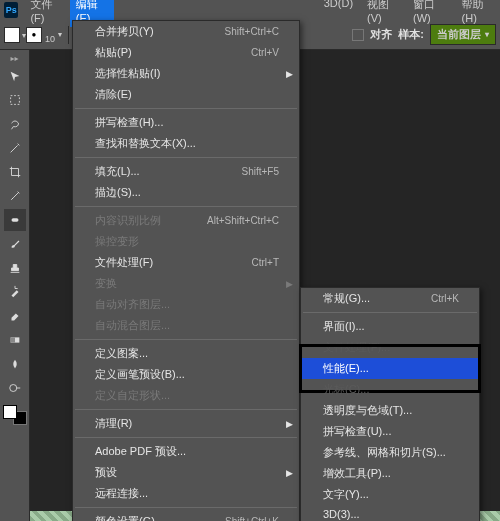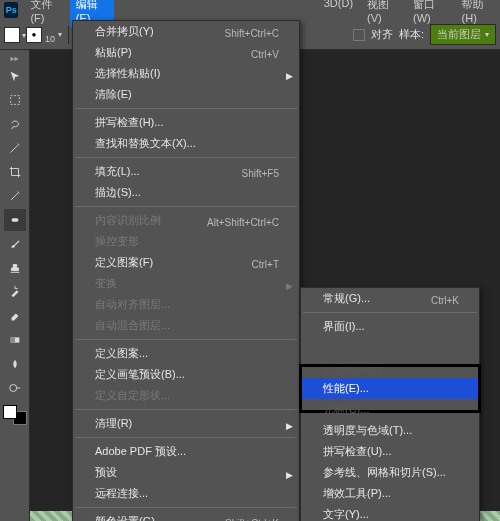--- a/index.html
+++ b/index.html
@@ -14,38 +14,38 @@
     .menu-spacer { width: 228px; }
     
     .options-bar { height: 30px; background: #535353; display: flex; align-items: center; padding: 0 4px; gap: 6px; border-bottom: 1px solid #2a2a2a; }
     .tool-preset { width: 16px; height: 16px; border: 1px solid #2a2a2a; background: #fff; }
     .tool-preset::after { content: "▾"; color: #ccc; font-size: 8px; margin-left: 17px; }
     .brush-preview { display:flex; align-items:center; gap:3px; }
     .brush-circle { width: 16px; height: 16px; border: 1px solid #2a2a2a; background: #fff; border-radius: 0; display:flex; align-items:center; justify-content:center; color:#000; font-size:8px; }
     .brush-num { color:#ccc; font-size:9px;margin-top:8px; }
     .opt-sep { width:1px; height:18px; background:#2a2a2a; }
     .opt-icon { width:16px; height:16px; }
-    .opt-right { margin-left:auto; display:flex; align-items:center; gap:6px; }
+    .opt-right { margin-left:auto; display:flex; align-items:center; gap:6px;font-weight:bold; }
     .opt-check { width:12px; height:12px; border:1px solid #777; }
     .layer-combo { background:#4d7c0f; padding:2px 6px; border:1px solid #2a2a2a; color:#ccc; display:flex; align-items:center; gap:4px; }
     
     .workspace { position: absolute; top: 50px; left: 0; right: 0; bottom: 0; display: flex; }
     .toolbox { width: 30px; background: #535353; border-right: 1px solid #2a2a2a; display: flex; flex-direction: column; align-items: center; padding-top: 4px; gap: 2px; }
     .tool { width: 22px; height: 22px; display: flex; align-items: center; justify-content: center; color: #d0d0d0; cursor: default; }
     .tool.active { background: #3a3a3a; }
     .tool-colors { width: 24px; height: 20px; position: relative; margin-top: 4px; }
     .fg-color { width: 14px; height: 14px; background: #fff; border: 1px solid #000; position: absolute; top: 0; left: 0; z-index: 2; }
     .bg-color { width: 14px; height: 14px; background: #000; border: 1px solid #777; position: absolute; bottom: 0; right: 0; }
     
     .canvas-area { flex: 1; background: #252525; position: relative; }
     .bottom-img { position:absolute; bottom:0; left:0; width:100%; height:10px; background:repeating-linear-gradient(45deg,#8a8,#8a8 4px,#aca 4px,#aca 8px); }
     
     .dropdown { position: absolute; background: #535353; border: 1px solid #2a2a2a; box-shadow: 2px 2px 6px rgba(0,0,0,.5); z-index: 100; }
     .dropdown-edit { top: 20px; left: 72px; width: 228px; }
-    .menu-row { display: flex; align-items: flex-end; justify-content: space-between; padding: 3px 20px 3px 22px; color: #e6e6e6; cursor: default; white-space: nowrap; position: relative; }
+    .menu-row { display: flex; align-items: center; justify-content: space-between; padding: 3px 20px 3px 22px; color: #e6e6e6; cursor: default; white-space: nowrap; position: relative; }
     .menu-row.disabled { color: #7a7a7a; }
     .menu-row.highlight { background: #1d4ed8; color: #fff; }
     .menu-row .arrow { position:absolute; right:6px; font-size:9px; }
     .menu-sep { height: 1px; background: #6a6a6a; margin: 3px 2px; }
     .shortcut { color: #b8b8b8; font-size: 10px; margin-left: 12px; }
     
     .dropdown-sub { top: 287px; left: 300px; width: 180px; }
     
     svg { width: 14px; height: 14px; }
   </style>
@@ -209,21 +209,21 @@
     </div>
     <div class="menu-sep"></div>
     <div class="menu-row disabled">
       <span>内容识别比例</span>
       <span class="shortcut">Alt+Shift+Ctrl+C</span>
     </div>
     <div class="menu-row disabled">
       <span>操控变形</span>
     </div>
     <div class="menu-row">
-      <span>定义图案(F)</span>
+      <span>文件处理(F)</span>
       <span class="shortcut">Ctrl+T</span>
     </div>
     <div class="menu-row disabled">
       <span>变换</span>
       <span class="arrow">▶</span>
     </div>
     <div class="menu-row disabled">
       <span>自动对齐图层...</span>
     </div>
     <div class="menu-row disabled">
@@ -263,21 +263,21 @@
   </div>
 <div class="dropdown dropdown-sub" id="sub-menu">
     <div class="menu-row">
       <span>常规(G)...</span>
       <span class="shortcut">Ctrl+K</span>
     </div>
     <div class="menu-sep"></div>
     <div class="menu-row">
       <span>界面(I)...</span>
     </div>
-    <div class="menu-row" style="color: rgb(90, 90, 90); margin-top: 20px;">
+    <div class="menu-row" style="color: rgb(90, 90, 90);">
       <span>文件处理(F)...</span>
     </div>
     <div class="menu-row highlight" style="position: relative;">
       <span>性能(E)...</span>
       <div style="position: absolute; inset: -14px -2px; border: 3px solid rgb(0, 0, 0); pointer-events: none;"></div>
     </div>
     <div class="menu-row" style="color: rgb(90, 90, 90);">
       <span>光标(C)...</span>
     </div>
     <div class="menu-row">

